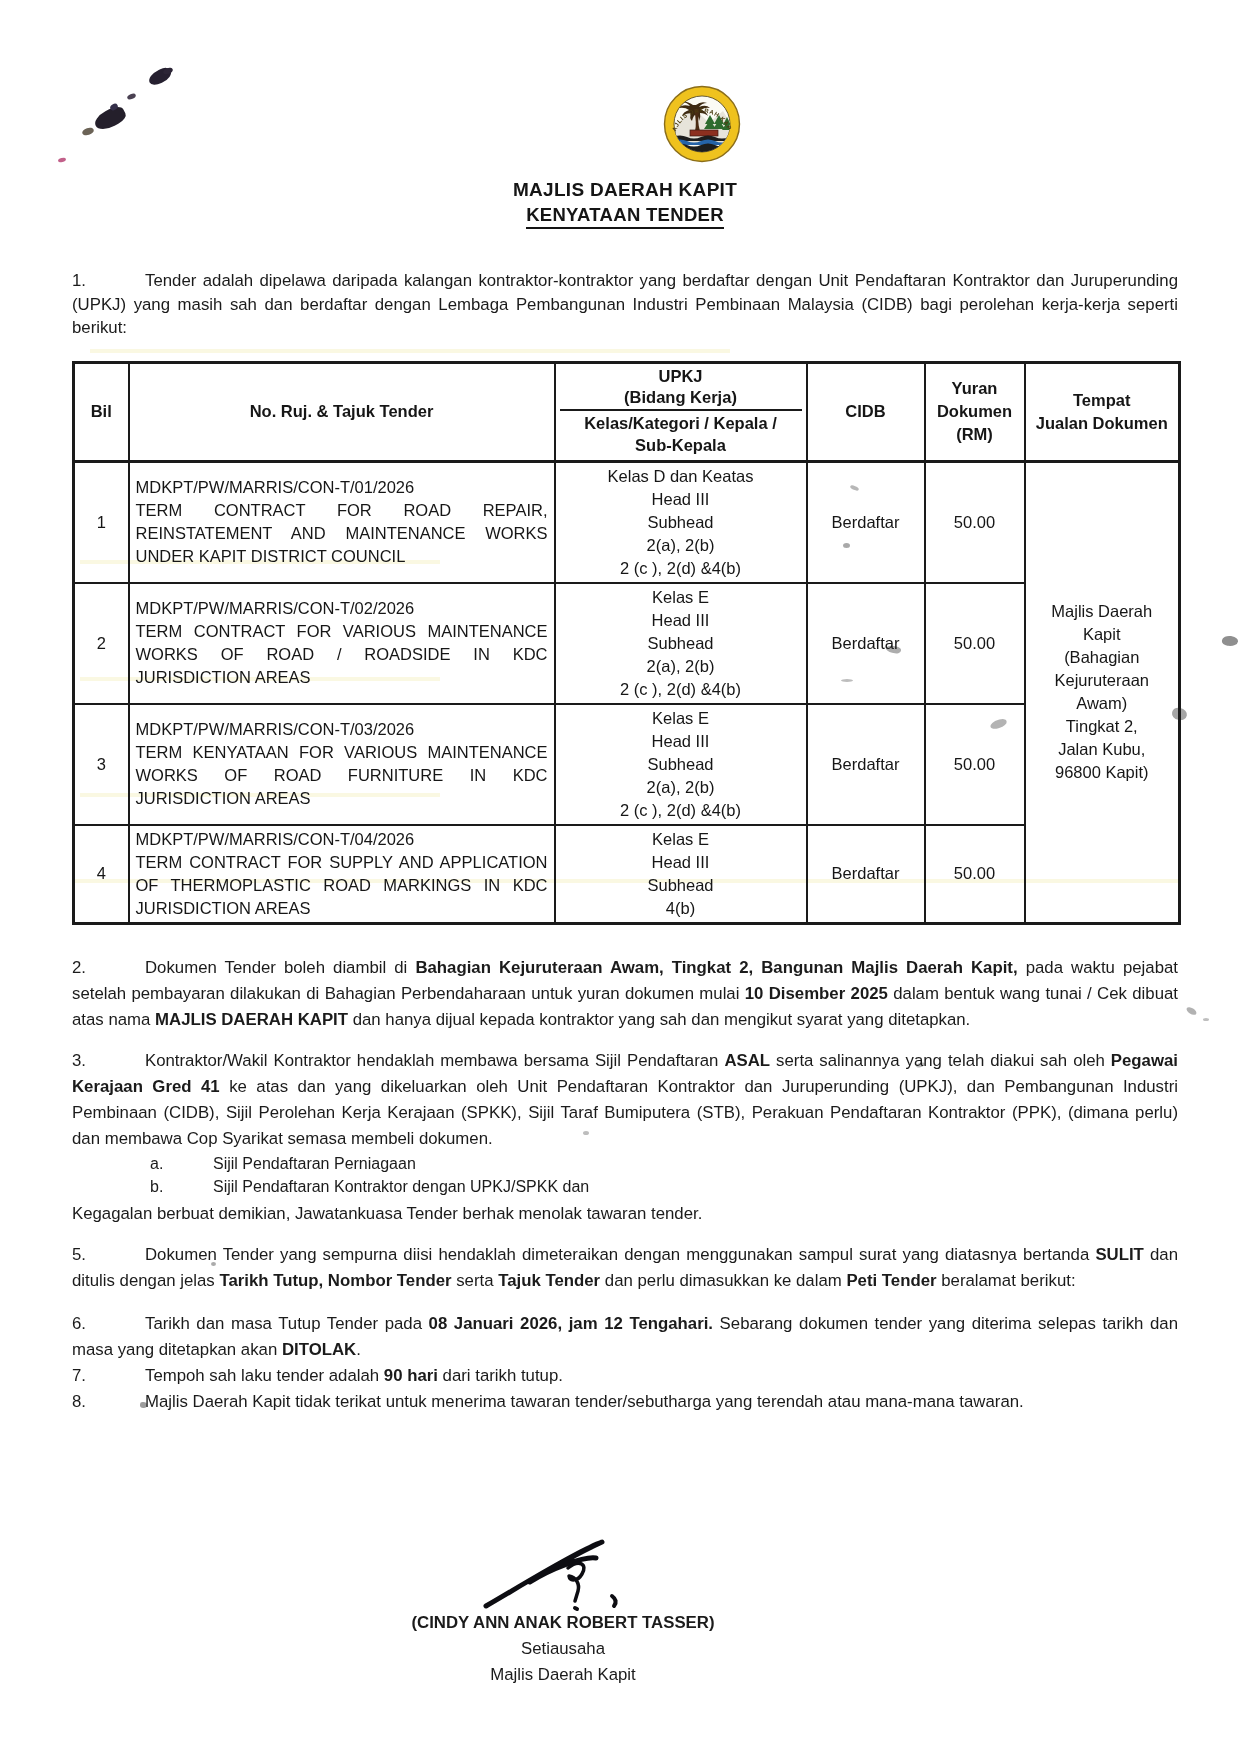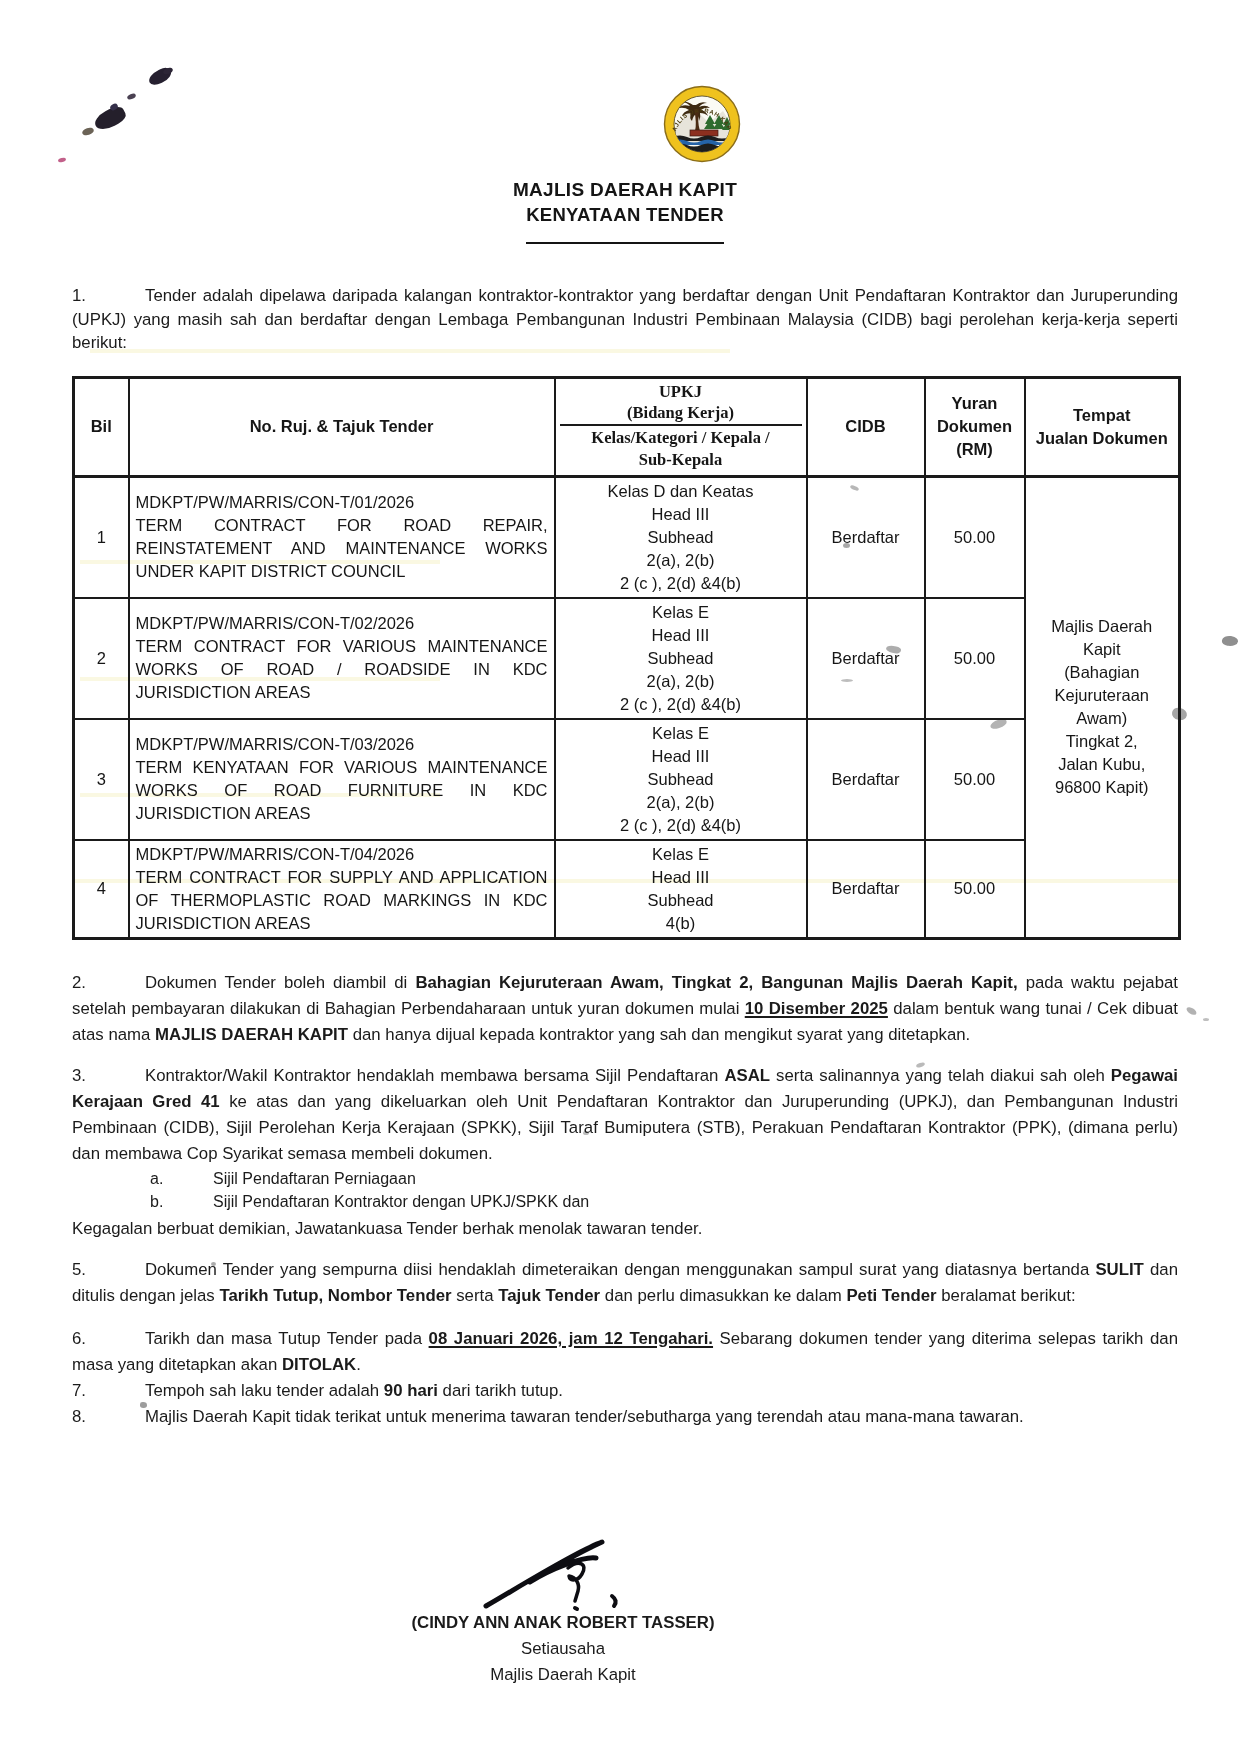--- a/index.html
+++ b/index.html
@@ -9,53 +9,53 @@
     font-family:"Liberation Sans","DejaVu Sans",sans-serif;
     -webkit-font-smoothing:antialiased;
   }
   .content{padding:0 62px 0 72px;position:relative;}
 
   
   .logo{width:78px;height:78px;margin:85px 0 0 591px;}
 
   .org-title{margin:12px 0 0;font-size:19px;font-weight:bold;text-align:center;letter-spacing:.3px;color:#151515;}
   .doc-title-wrap{text-align:center;margin-top:3px;}
-  .doc-title{display:inline-block;font-size:18.5px;font-weight:bold;border-bottom:2.5px solid #141414;padding-bottom:16px;letter-spacing:.3px;color:#151515;}
+  .doc-title{display:inline-block;font-size:18.5px;font-weight:bold;border-bottom:2.5px solid #141414;padding-bottom:1px;letter-spacing:.3px;color:#151515;}
 
   p{margin:0;font-size:16.8px;line-height:26px;text-align:justify;}
   .p1{margin-top:40px;line-height:23.5px;}
   .pnum{display:inline-block;width:73px;}
 
   
   table.tender{border-collapse:collapse;table-layout:fixed;width:1106px;margin-top:21px;
     font-size:16.5px;line-height:23px;color:#161616;}
   table.tender,table.tender th,table.tender td{border:2px solid #1a1a1a;}
   table.tender{border-width:3px;}
   table.tender th{font-weight:bold;padding:2px 4px;vertical-align:middle;text-align:center;}
   table.tender td{vertical-align:middle;padding:2px 6px;}
   tr.head-row{height:92px;}
   tr.head-row th{border-bottom-width:3px;}
-  th.upkj-head{padding:0;font-family:Liberation Serif, serif;}
+  th.upkj-head{padding:0;}
   .upkj-top{height:43px;border-bottom:2px solid #1a1a1a;display:flex;flex-direction:column;justify-content:center;line-height:21px;}
   .upkj-bot{height:47px;display:flex;flex-direction:column;justify-content:center;line-height:22px;}
   td.c-bil{text-align:center;}
   td.c-ref{padding:4px 10px 4px 12px;}
   .ref-no{text-align:left;}
   .ref-title{text-align:justify;}
   td.c-upkj,td.c-cidb,td.c-fee,td.c-venue{text-align:center;margin-left:30px;}
   tr.r1{height:118px;} tr.r2{height:117px;} tr.r3{height:116px;} tr.r4{height:85px;}
 
   .p-after-table{margin-top:30px;}
   .pgap{margin-top:15px;}
   .sublist{margin-left:78px;line-height:23px;}
   .slabel{display:inline-block;width:63px;}
   .list-footer{margin-top:3px;}
   .address{margin:16px 0 0 133px;font-weight:bold;line-height:25px;font-size:16.8px;}
   b{font-weight:bold;}
-  .bu{font-weight:bold;text-decoration:underline;text-decoration-thickness:2px;text-underline-offset:2px;}
+  .bu{font-weight:bold;text-decoration-thickness:2px;text-underline-offset:2px;}
 
   
   .sig-block{position:absolute;left:353px;top:1538px;width:420px;text-align:center;font-size:16.8px;line-height:26px;}
   .sig-name{font-weight:bold;margin-top:72px;}
   .sig-svg{position:absolute;left:127px;top:0;pointer-events:none;}
 
   
   .smudge{position:absolute;pointer-events:none;}
   .tint{position:absolute;background:#e9e17b;opacity:.22;pointer-events:none;height:4px;}
 </style>

